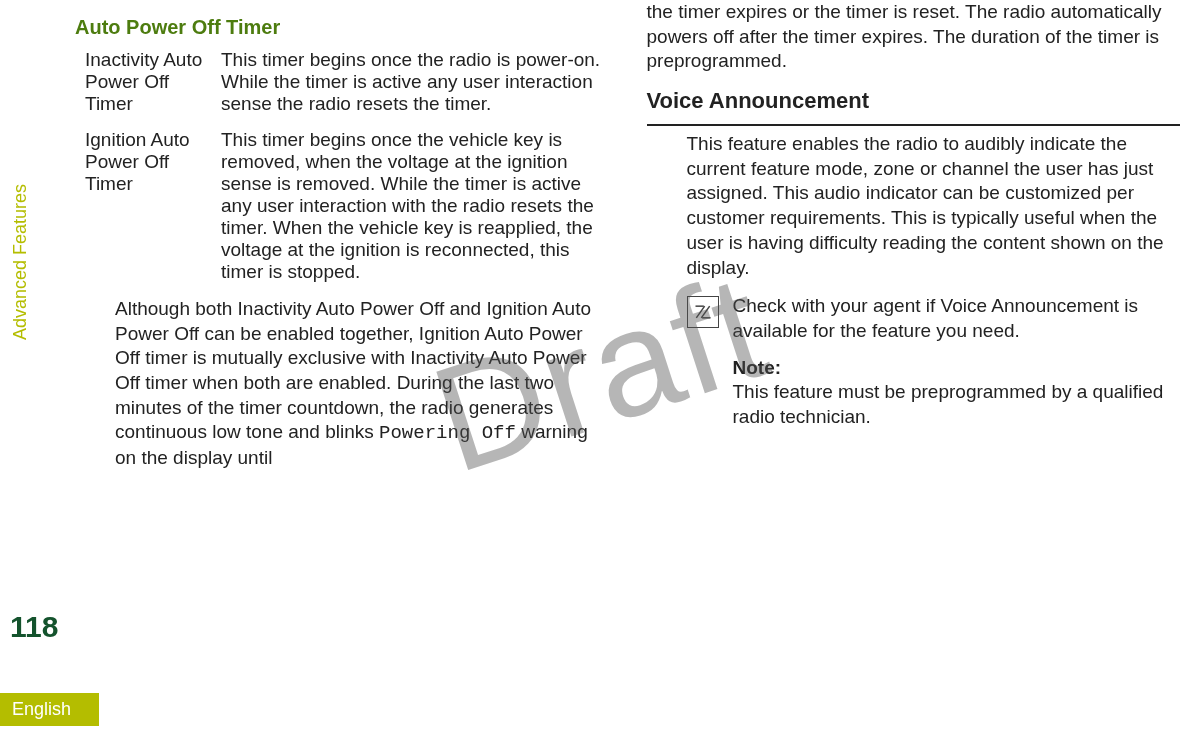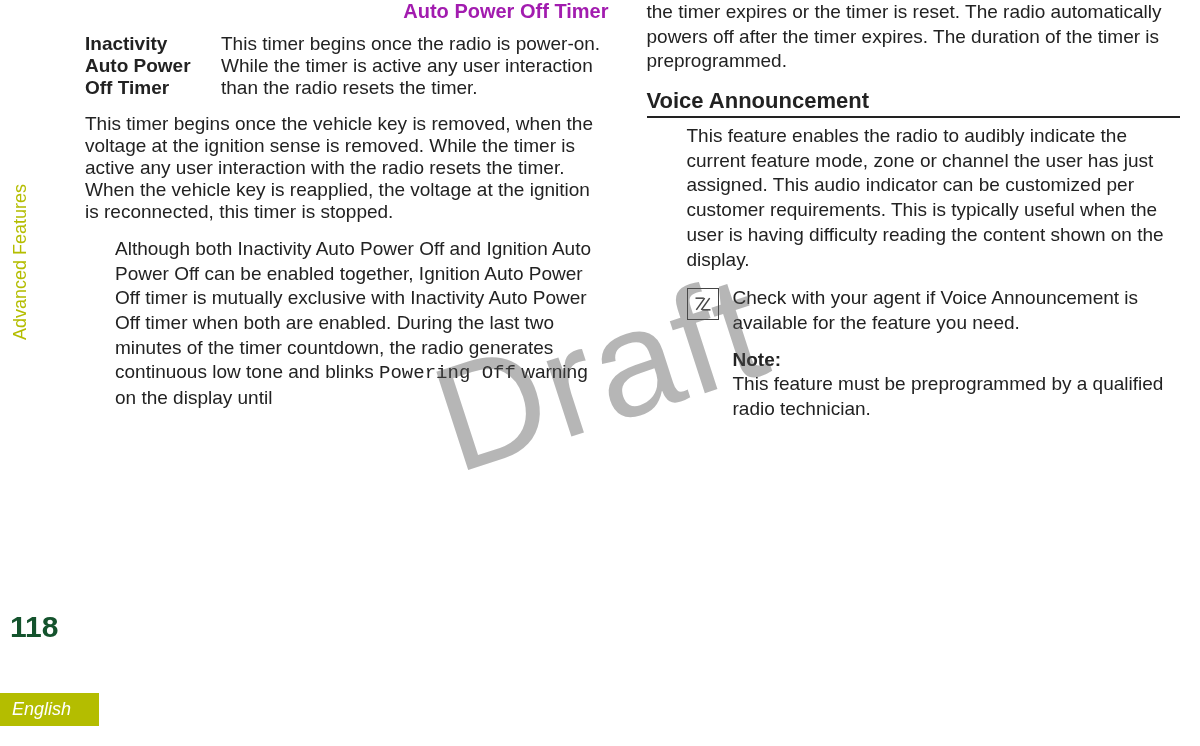--- a/index.html
+++ b/index.html
@@ -20,42 +20,41 @@
   .columns{
     display:flex;
     gap:38px;
   }
   .col{flex:1;min-width:0;}
   #left-block{padding-left:20px;}
   #right-block{padding-right:0;}
   h3{
     font-size:20px;
     font-weight:700;
-    margin:0 0 10px 0;
-    color:#a21caf;
-    text-align:right;
+    margin:16px 0 10px 0;
+    color:#4d7c0f;
   }
   h2.section-head{
     font-size:22px;
     font-weight:700;
     margin:6px 0 6px 0;
-    padding-bottom:2px;
+    padding-bottom:10px;
     border-bottom:2px solid #222;
   }
   p{margin:0 0 14px 0;line-height:1.3;}
   .indent{padding-left:40px;}
   .def-table{
     display:flex;
     flex-direction:column;
     gap:14px;
     margin-bottom:14px;
     padding-left:10px;
   }
   .def-row{display:flex;gap:18px;}
-  .def-term{flex:0 0 118px;font-weight:700;}
+  .def-term{flex:0 0 118px;font-weight:400;}
   .def-desc{flex:1;}
   .note-box{
     display:flex;
     gap:14px;
     padding-left:40px;
     margin-bottom:14px;
   }
   .note-icon-wrap{
     flex:0 0 30px;
     height:30px;
@@ -88,21 +87,20 @@
     color:#14532d;
   }
   .lang-tab{
     position:absolute;
     left:0;
     bottom:20px;
     background:#b4bd00;
     color:#fff;
     font-size:18px;
     padding:6px 28px 6px 12px;
-    font-style:italic;
   }
   .watermark{
     position:absolute;
     left:50%;
     top:50%;
     transform:translate(-50%,-50%) rotate(-18deg);
     font-size:150px;
     color:rgba(80,80,80,0.42);
     font-weight:400;
     pointer-events:none;
@@ -115,23 +113,24 @@
 <body>
 
 <div class="page">
   <div class="columns">
     <div class="col" id="left-block">
       <h3>Auto Power Off Timer</h3>
 
       <div class="def-table indent">
         <div class="def-row">
           <div class="def-term">Inactivity Auto Power Off Timer</div>
-          <div class="def-desc">This timer begins once the radio is power-on. While the timer is active any user interaction than the radio resets the timer.</div>
+          <div class="def-desc">This timer begins once the radio is power-on. While the timer is active any user interaction sense the radio resets the timer.</div>
         </div>
         <div class="def-row">
+          <div class="def-term">Ignition Auto Power Off Timer</div>
           <div class="def-desc">This timer begins once the vehicle key is removed, when the voltage at the ignition sense is removed. While the timer is active any user interaction with the radio resets the timer. When the vehicle key is reapplied, the voltage at the ignition is reconnected, this timer is stopped.</div>
         </div>
       </div>
 
       <p class="indent inline-mono-line">
         <span>Although both Inactivity Auto Power Off and Ignition Auto Power Off can be enabled together, Ignition Auto Power Off timer is mutually exclusive with Inactivity Auto Power Off timer when both are enabled. During the last two minutes of the timer countdown, the radio generates continuous low tone and blinks </span><span class="mono">Powering Off</span><span> warning on the display until </span>
       </p>
     </div>
 
     <div class="col" id="right-block">

